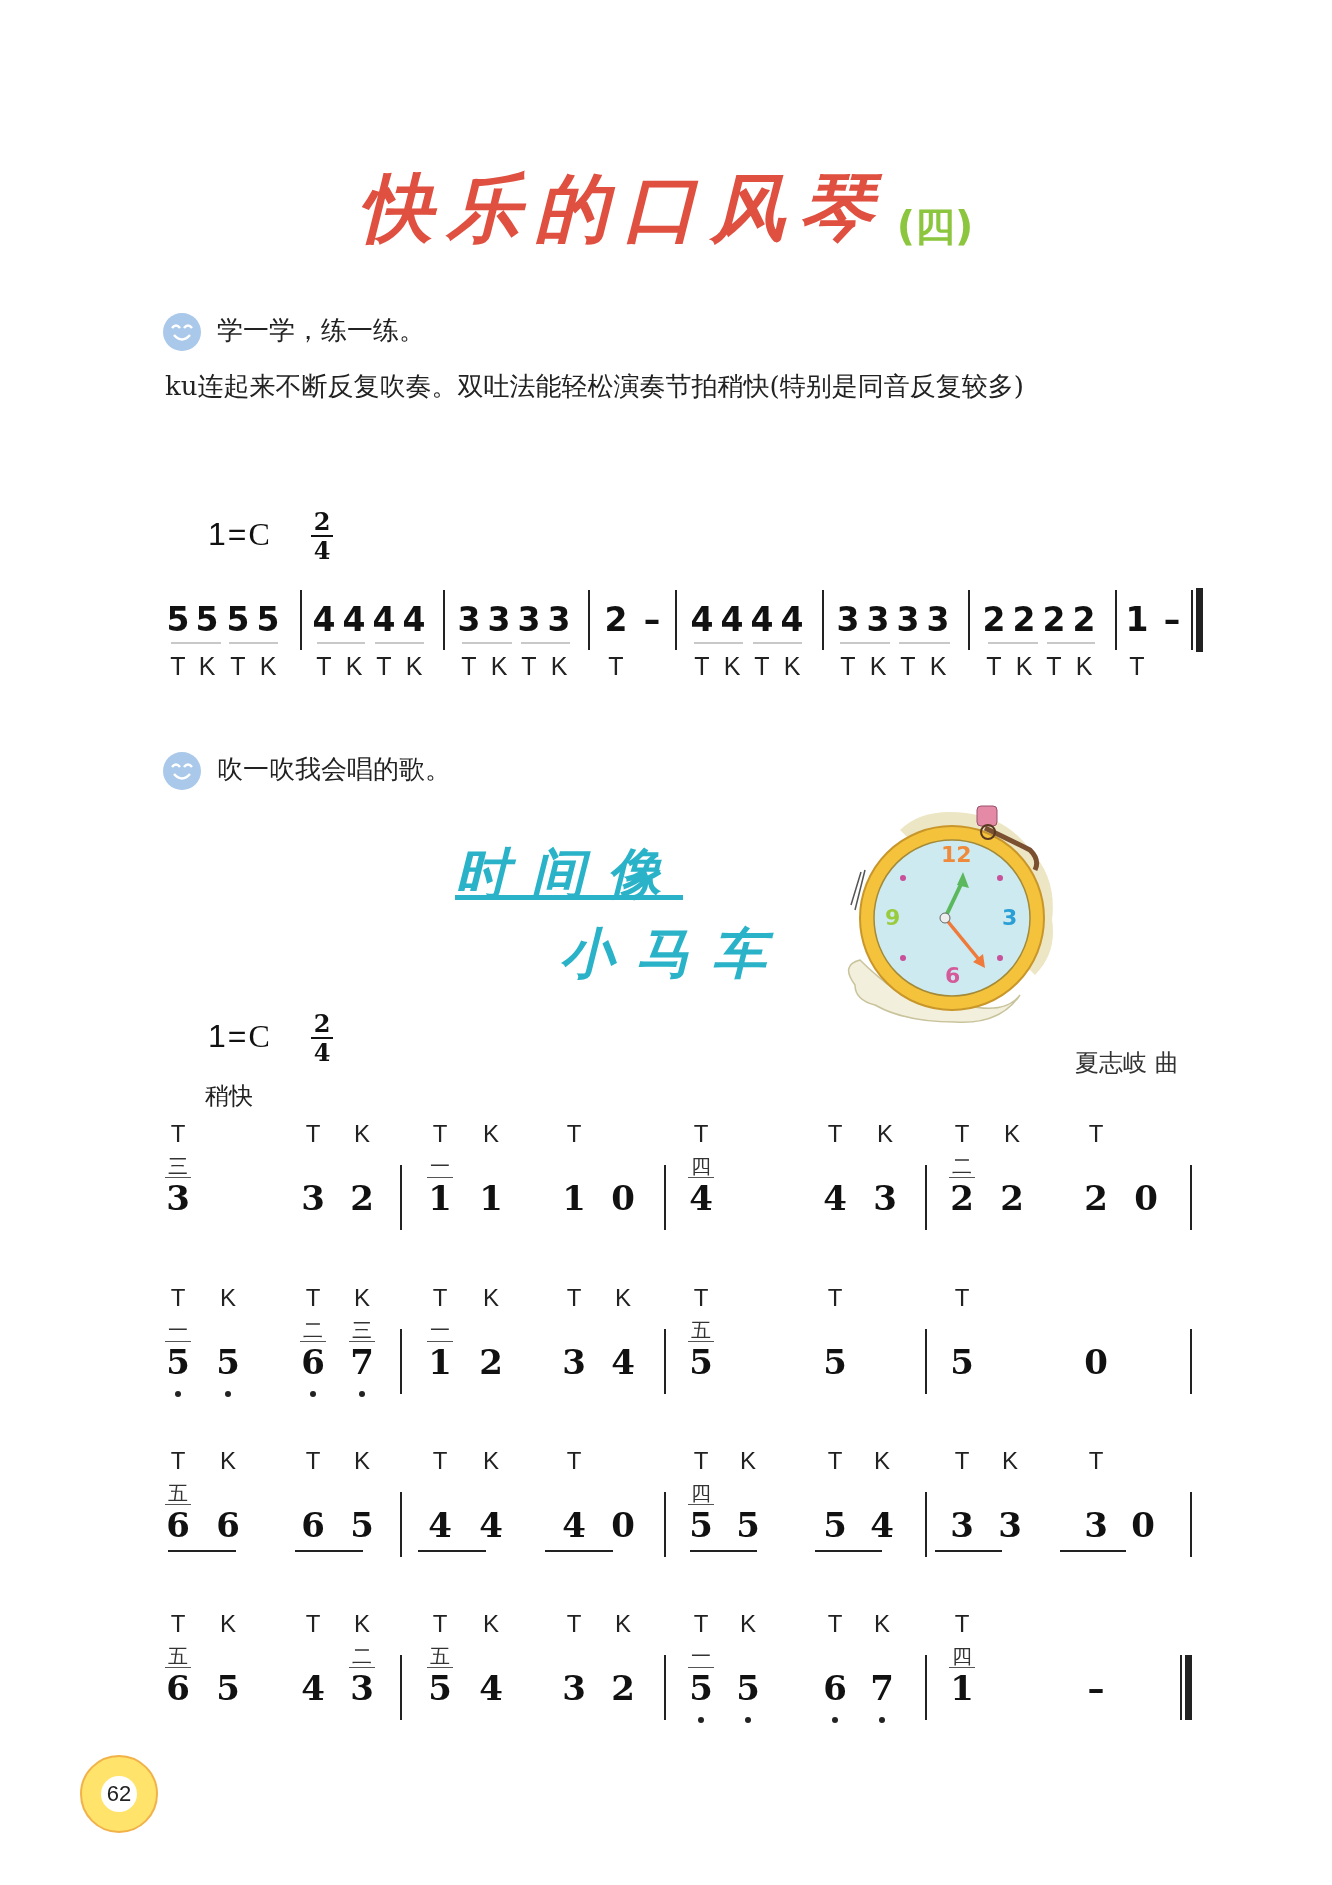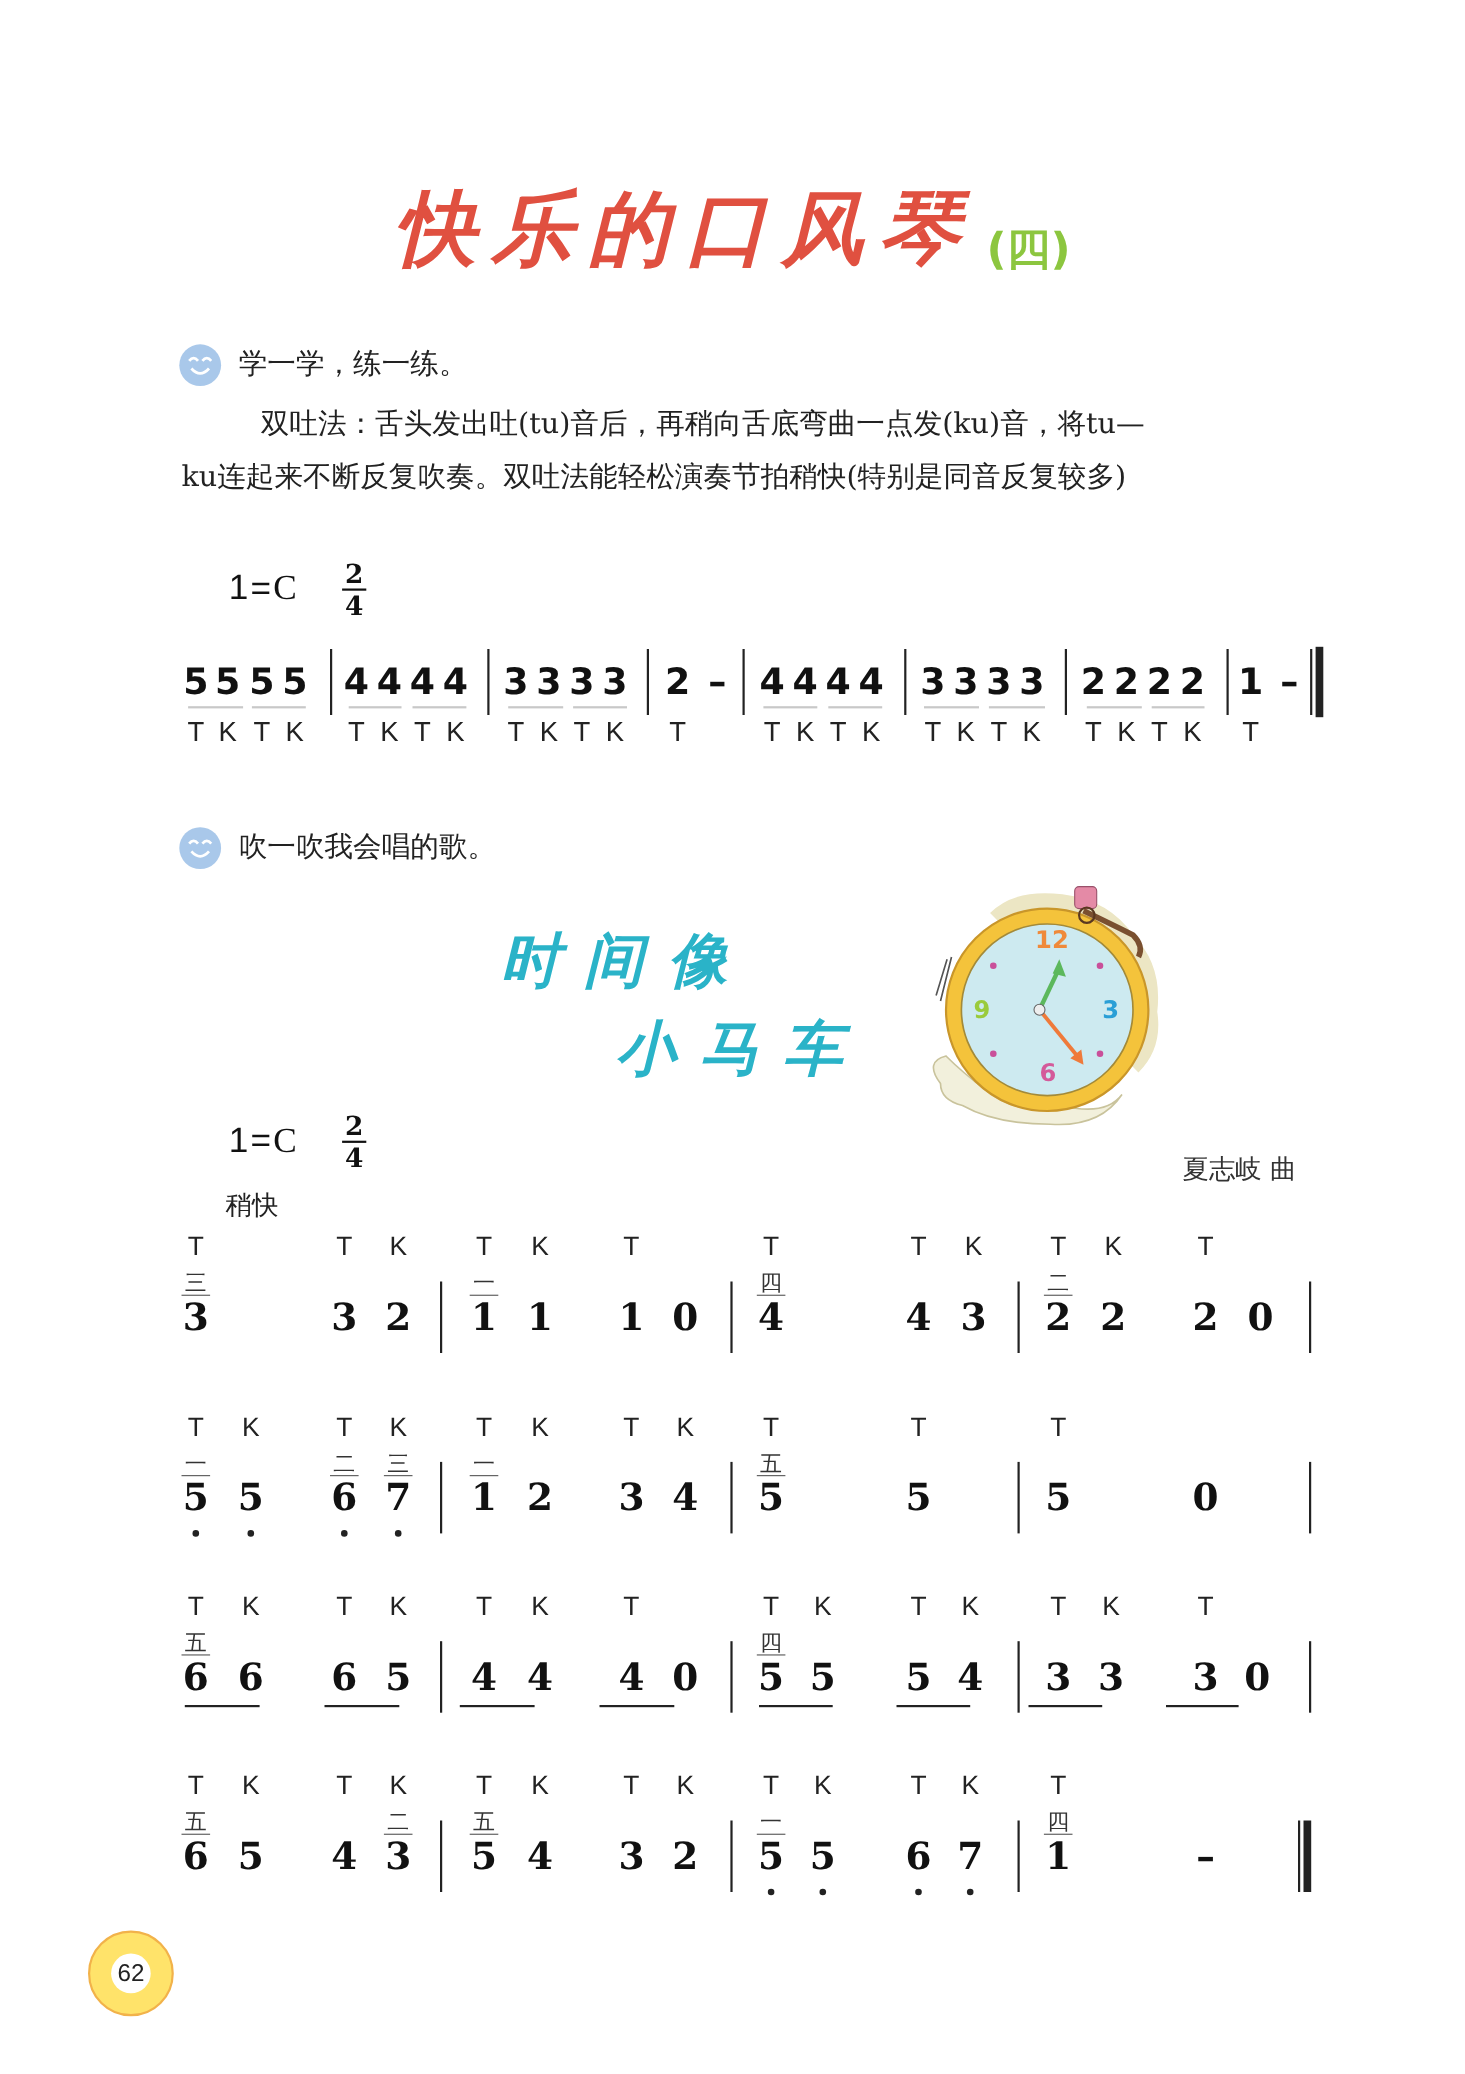--- a/index.html
+++ b/index.html
@@ -57,21 +57,20 @@
 <div class="abs smile" style="left:163px; top:313px;">
   <svg width="38" height="38" viewBox="0 0 38 38">
       <path d="M9 15 Q13 10 17 15" stroke="#fff" stroke-width="2.5" fill="none"></path>
       <path d="M21 15 Q25 10 29 15" stroke="#fff" stroke-width="2.5" fill="none"></path>
       <path d="M11 22 Q19 31 27 22" stroke="#fff" stroke-width="2.5" fill="none"></path>
     </svg>
 </div>
 <div class="abs heading" style="left:217px; top:313px;">学一学，练一练。</div>
 
 <div class="abs para" style="top:362px;">
-  <p class="indent">双吐法：舌头发出吐(tu)音后，再稍向舌底弯曲一点发(ku)音，将tu—</p>
   <p>ku连起来不断反复吹奏。双吐法能轻松演奏节拍稍快(特别是同音反复较多)</p>
 </div>
 
 <div class="abs keysig" style="left:208px; top:510px;">
   <span>1</span><span style="margin:0 2px;">=</span><span class="c">C</span>
   <span class="frac"><span class="num">2</span><span class="den">4</span></span>
 </div>
 
 <div id="exercise">
     <div class="abs pnote" style="left:178px; top:600px;">5</div>
@@ -153,21 +152,21 @@
 
 <div class="abs smile" style="left:163px; top:752px;">
   <svg width="38" height="38" viewBox="0 0 38 38">
       <path d="M9 15 Q13 10 17 15" stroke="#fff" stroke-width="2.5" fill="none"></path>
       <path d="M21 15 Q25 10 29 15" stroke="#fff" stroke-width="2.5" fill="none"></path>
       <path d="M11 22 Q19 31 27 22" stroke="#fff" stroke-width="2.5" fill="none"></path>
     </svg>
 </div>
 <div class="abs heading" style="left:217px; top:752px;">吹一吹我会唱的歌。</div>
 
-<div class="abs songtitle" style="left:455px; top:838px;">时间像</div>
+<div class="abs songtitle" style="left:455px; top:838px;text-decoration:underline;">时间像</div>
 <div class="abs songtitle" style="left:560px; top:918px;">小马车</div>
 
 <div class="abs" style="left:835px; top:800px; width:230px; height:230px;">
   <svg width="230" height="230" viewBox="0 0 230 230">
     <path d="M20 185 Q5 165 25 160 Q40 175 60 190 Q90 215 130 205 Q170 215 185 195 Q165 225 120 222 Q70 222 40 205 Q20 200 20 185 Z" fill="#f2f0dc" stroke="#c9c39c" stroke-width="1.5"></path>
     <path d="M70 35 Q90 15 130 20 Q170 25 190 55 Q215 80 210 120 Q215 150 195 170" fill="none" stroke="#ece6c4" stroke-width="14"></path>
     <circle cx="117" cy="118" r="92" fill="#f4c33b" stroke="#c9962a" stroke-width="2"></circle>
     <circle cx="117" cy="118" r="78" fill="#cdeaf0" stroke="#a38a39" stroke-width="1.5"></circle>
     <text x="106" y="62" font-family="DejaVu Sans, sans-serif" font-weight="bold" font-size="22" fill="#ef8a3a">12</text>
     <text x="167" y="125" font-family="DejaVu Sans, sans-serif" font-weight="bold" font-size="22" fill="#2a9fd6">3</text>

